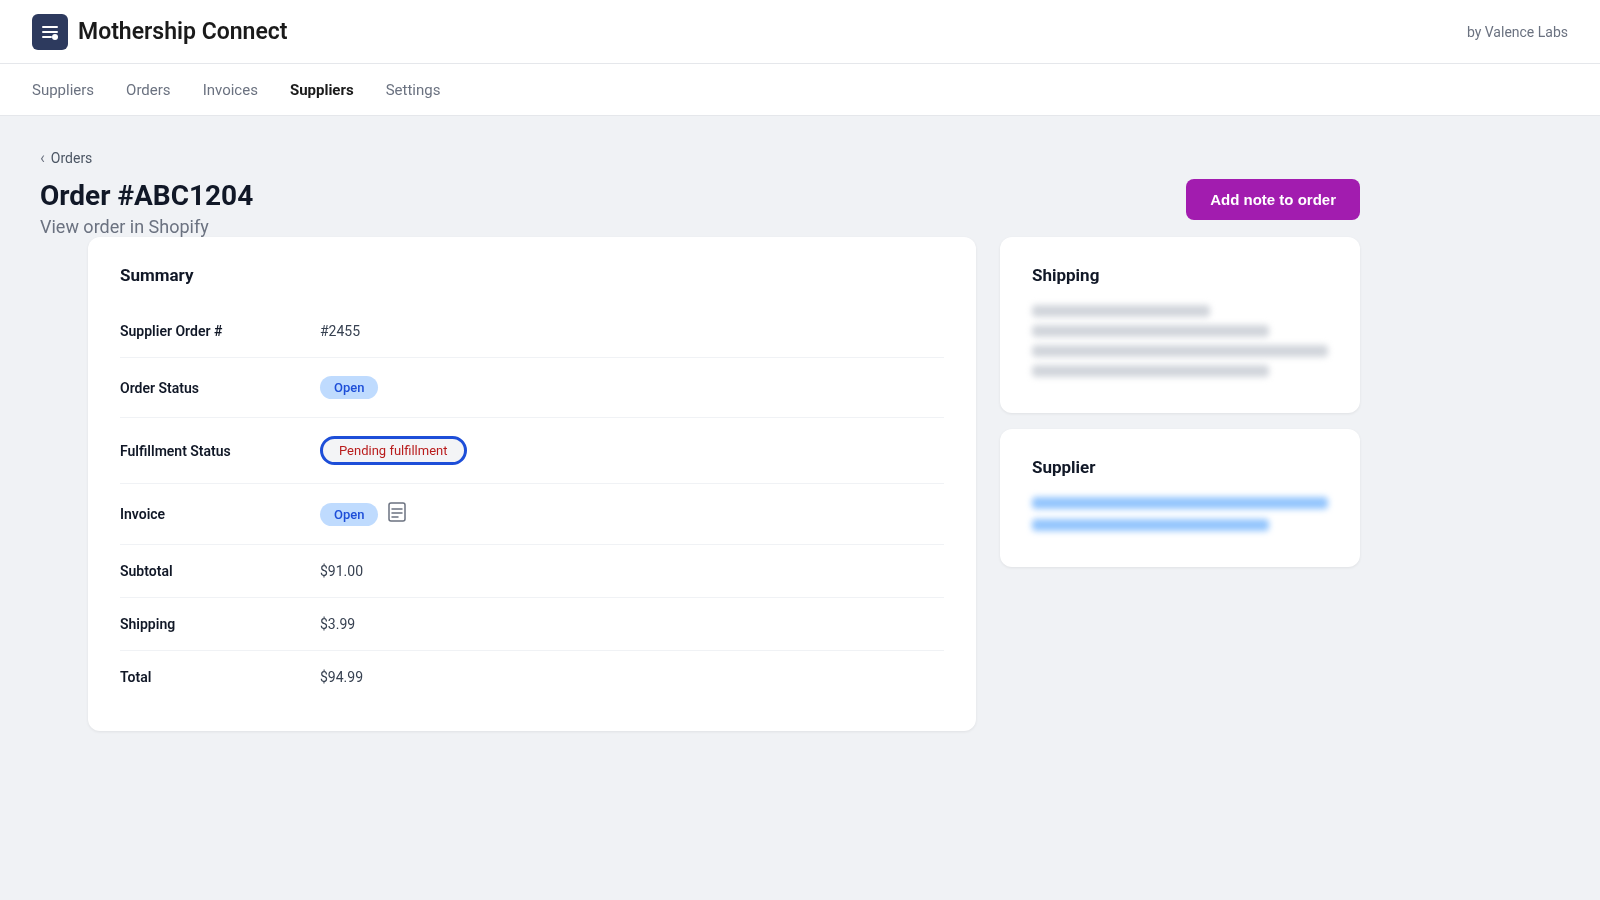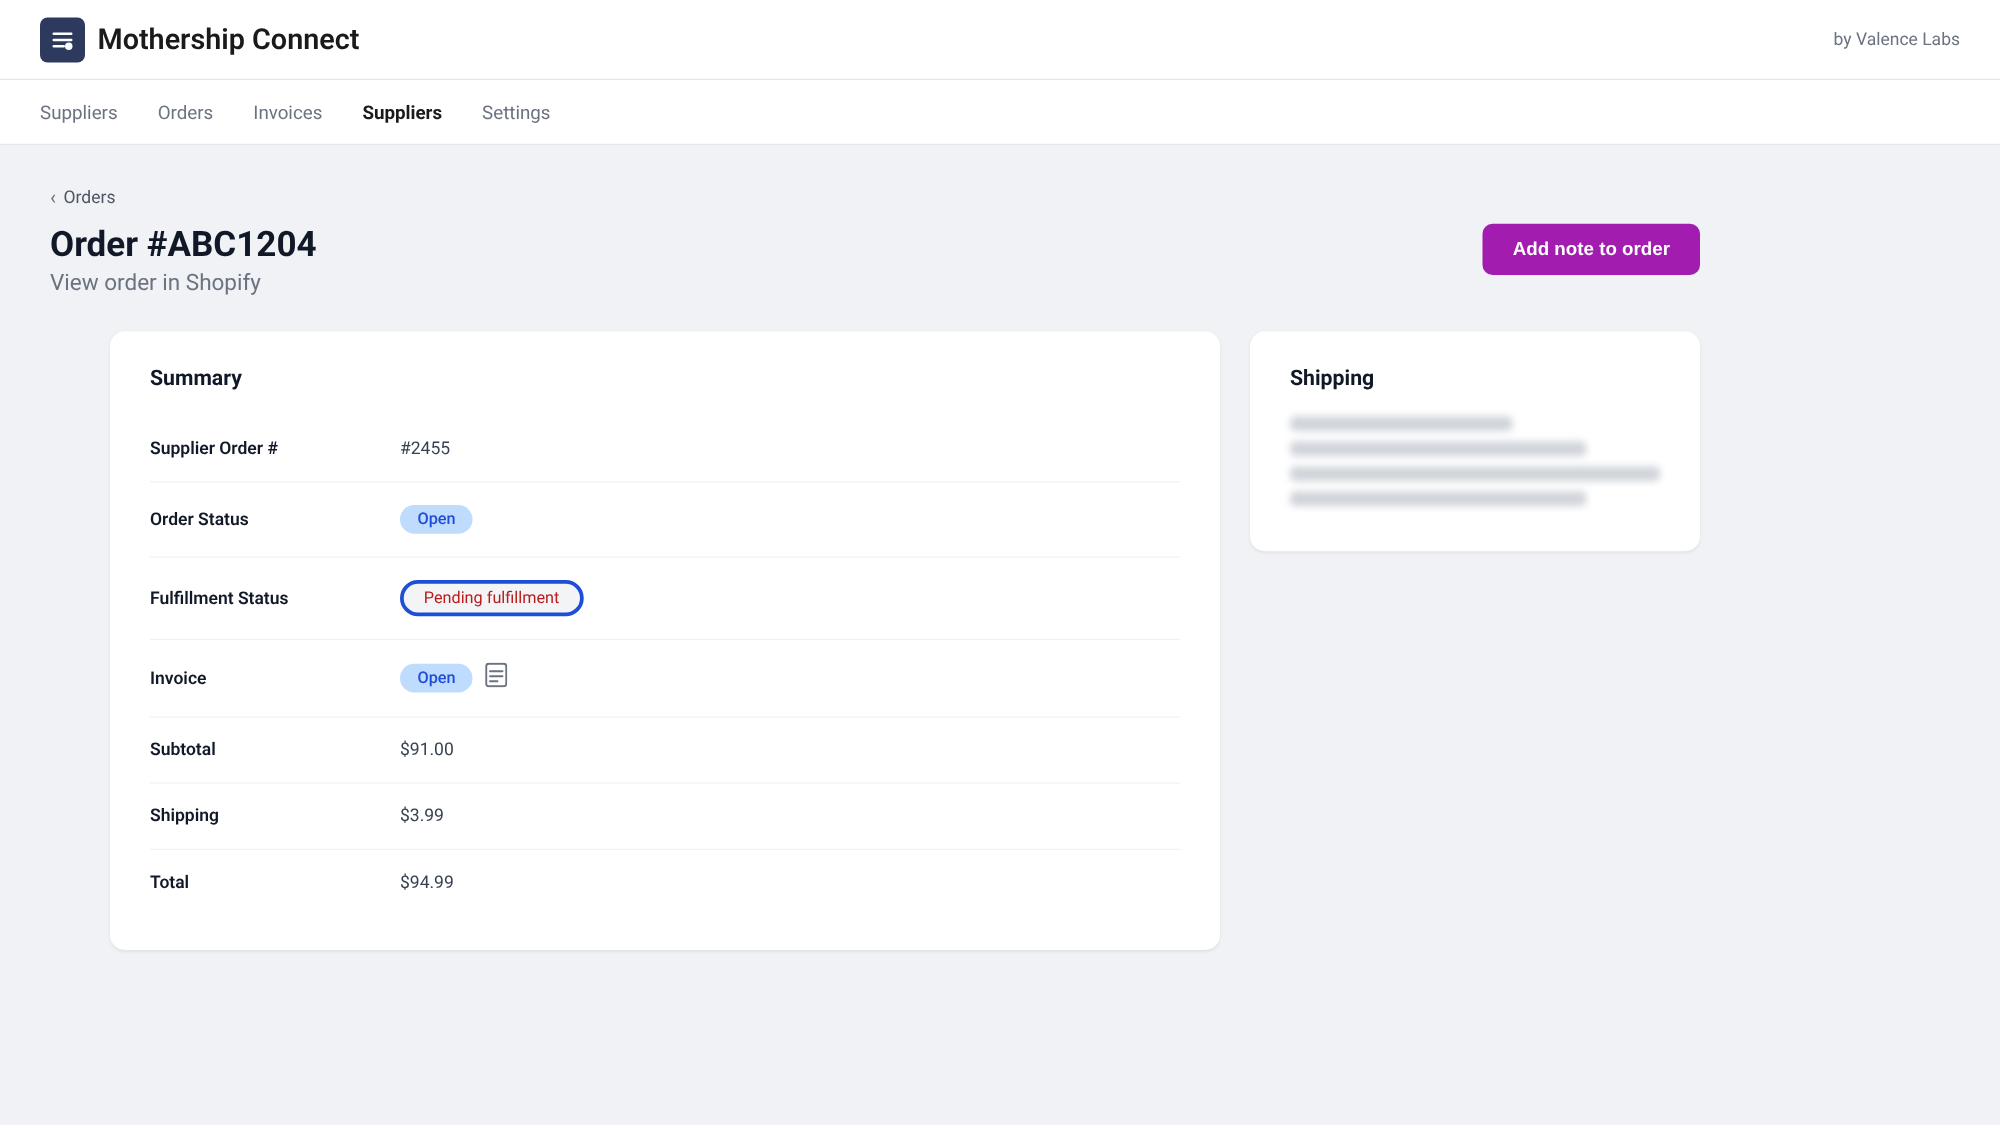--- a/index.html
+++ b/index.html
@@ -86,21 +86,20 @@
     .breadcrumb-text {
       color: #4b5563;
       font-size: 14px;
     }
 
     
     .page-header {
       display: flex;
       align-items: flex-start;
       justify-content: space-between;
-      margin-bottom: 28px;
     }
     .page-title {
       font-size: 28px;
       font-weight: 700;
       color: #111827;
       margin-bottom: 4px;
     }
     .page-subtitle {
       font-size: 18px;
       color: #6b7280;
@@ -322,16 +321,23 @@
       <div class="card">
         <div class="card-title">Shipping</div>
         <div class="blurred-text-block">
           <div class="blurred-line short"></div>
           <div class="blurred-line medium"></div>
           <div class="blurred-line long"></div>
           <div class="blurred-line medium"></div>
         </div>
       </div>
 
+      <div class="card">
+        <div class="card-title">Supplier</div>
+        <div class="blurred-text-block">
+          <div class="blurred-line long" style="background:#93c5fd; filter:blur(3px);"></div>
+          <div class="blurred-line medium" style="background:#93c5fd; filter:blur(3px); margin-top:10px;"></div>
+        </div>
+      </div>
 
     </div>
   </div>
 </div>
 
 </body></html>

